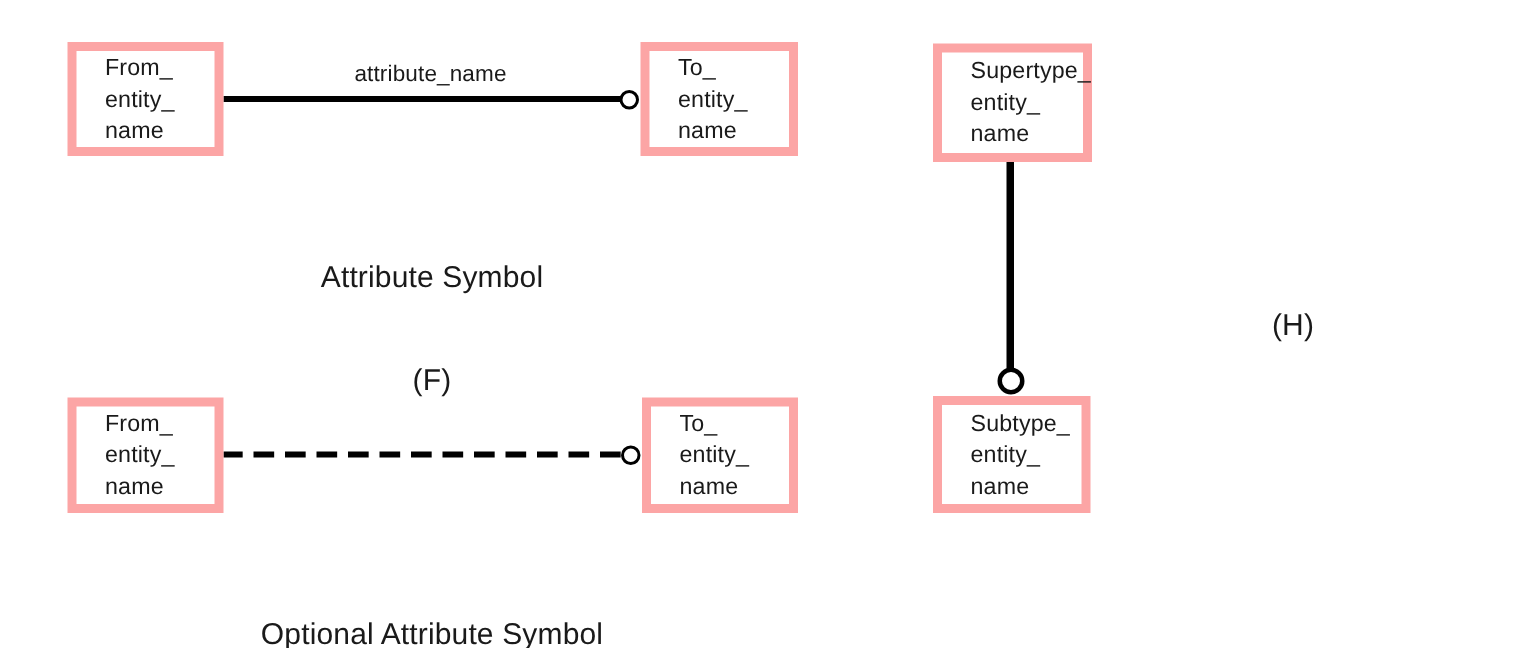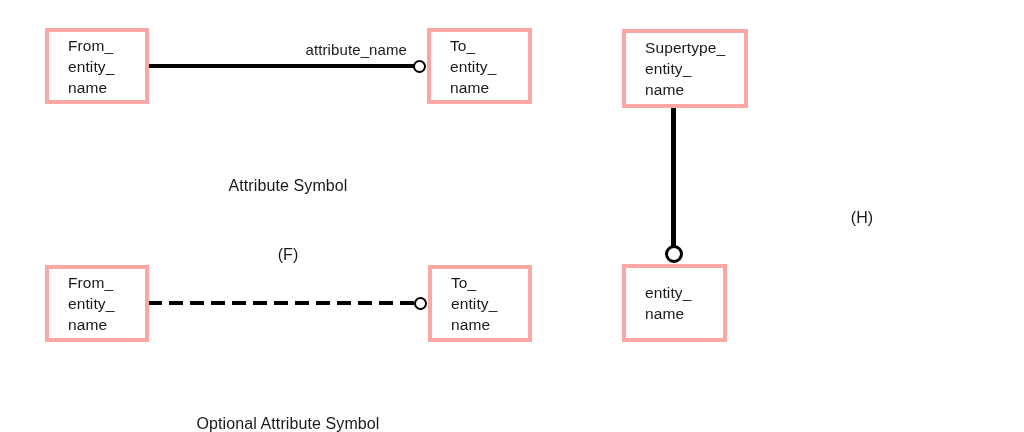--- a/index.html
+++ b/index.html
@@ -13,47 +13,47 @@
   #canvas {
     position: relative;
     width: 1024px;
     height: 432px;
     background: #ffffff;
     overflow: hidden;
   }
   .entity-box {
     position: absolute;
     box-sizing: border-box;
-    border: 4px solid #fca5a5;
+    border: 6px solid #fca5a5;
     background: #ffffff;
     display: flex;
     flex-direction: column;
     justify-content: center;
     z-index: 3;
   }
   .entity-line {
     font-size: 15.5px;
     line-height: 21px;
     color: #1a1a1a;
     padding-left: 19px;
     white-space: pre;
     letter-spacing: 0.1px;
   }
   .caption {
     position: absolute;
     text-align: center;
-    font-size: 16px;
+    font-size: 20px;
     line-height: 23px;
     color: #1a1a1a;
     white-space: pre;
     letter-spacing: 0.1px;
   }
   .rel-label {
     position: absolute;
-    text-align: right;
+    text-align: center;
     font-size: 15px;
     line-height: 18px;
     color: #1a1a1a;
     white-space: pre;
     letter-spacing: 0.1px;
   }
   .solid-link {
     position: absolute;
     background: #000000;
     z-index: 1;
@@ -125,31 +125,32 @@
     <div class="entity-line">To_</div>
     <div class="entity-line">entity_</div>
     <div class="entity-line">name</div>
   </div>
 
   <div class="caption" style="left:148px; top:366px; width:280px;">
     <div>Optional Attribute Symbol</div>
     
   </div>
 
-  <div class="entity-box" style="left:622px; top:29px; width:126px; height:79px;">
+  <div class="entity-box" style="left:622px; top:29px; width:106px; height:79px;">
     <div class="entity-line">Supertype_</div>
     <div class="entity-line">entity_</div>
     <div class="entity-line">name</div>
   </div>
 
   <div class="vert-link" style="left:671px; top:106px; width:5px; height:145px;"></div>
 
   <div class="conn-circle big" style="left:665px; top:245px; width:18px; height:18px;"></div>
 
   <div class="entity-box" style="left:622px; top:264px; width:105px; height:78px;">
+    <div class="entity-line">Subtype_</div>
     <div class="entity-line">entity_</div>
     <div class="entity-line">name</div>
   </div>
 
   <div class="caption" style="left:722px; top:160px; width:280px;">
     <div>(H)</div>
   </div>
 
 </div>
 

